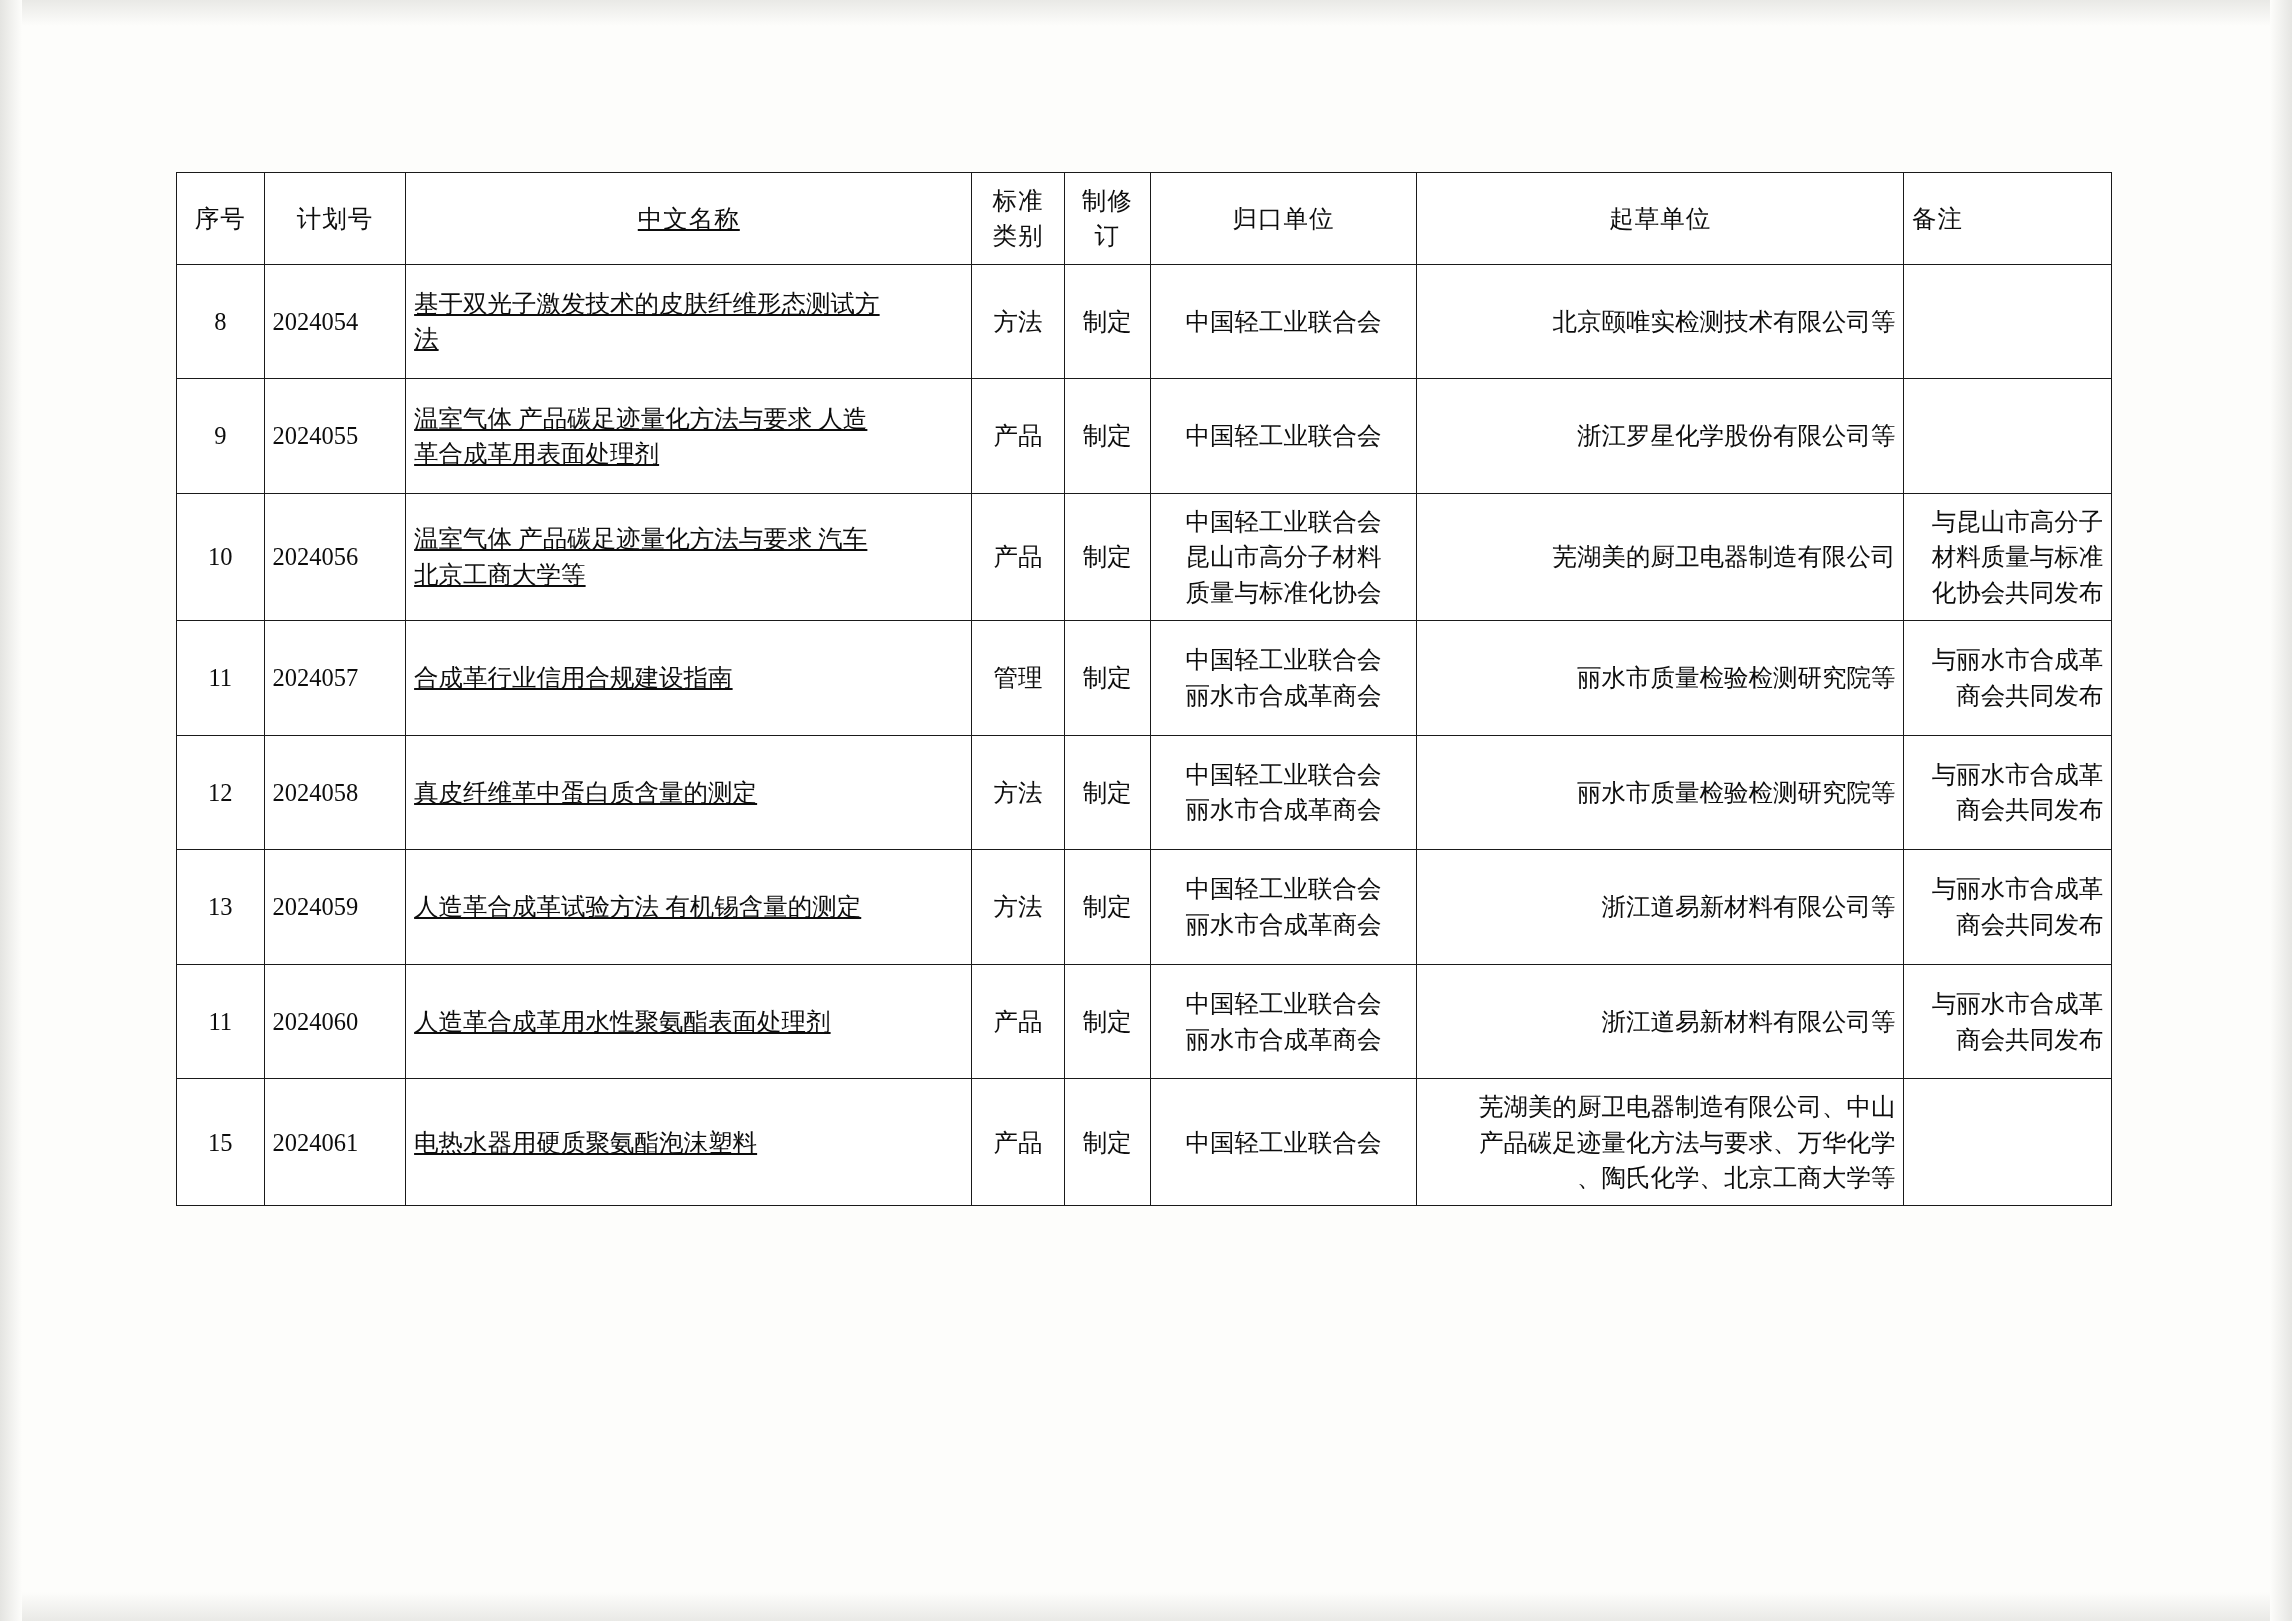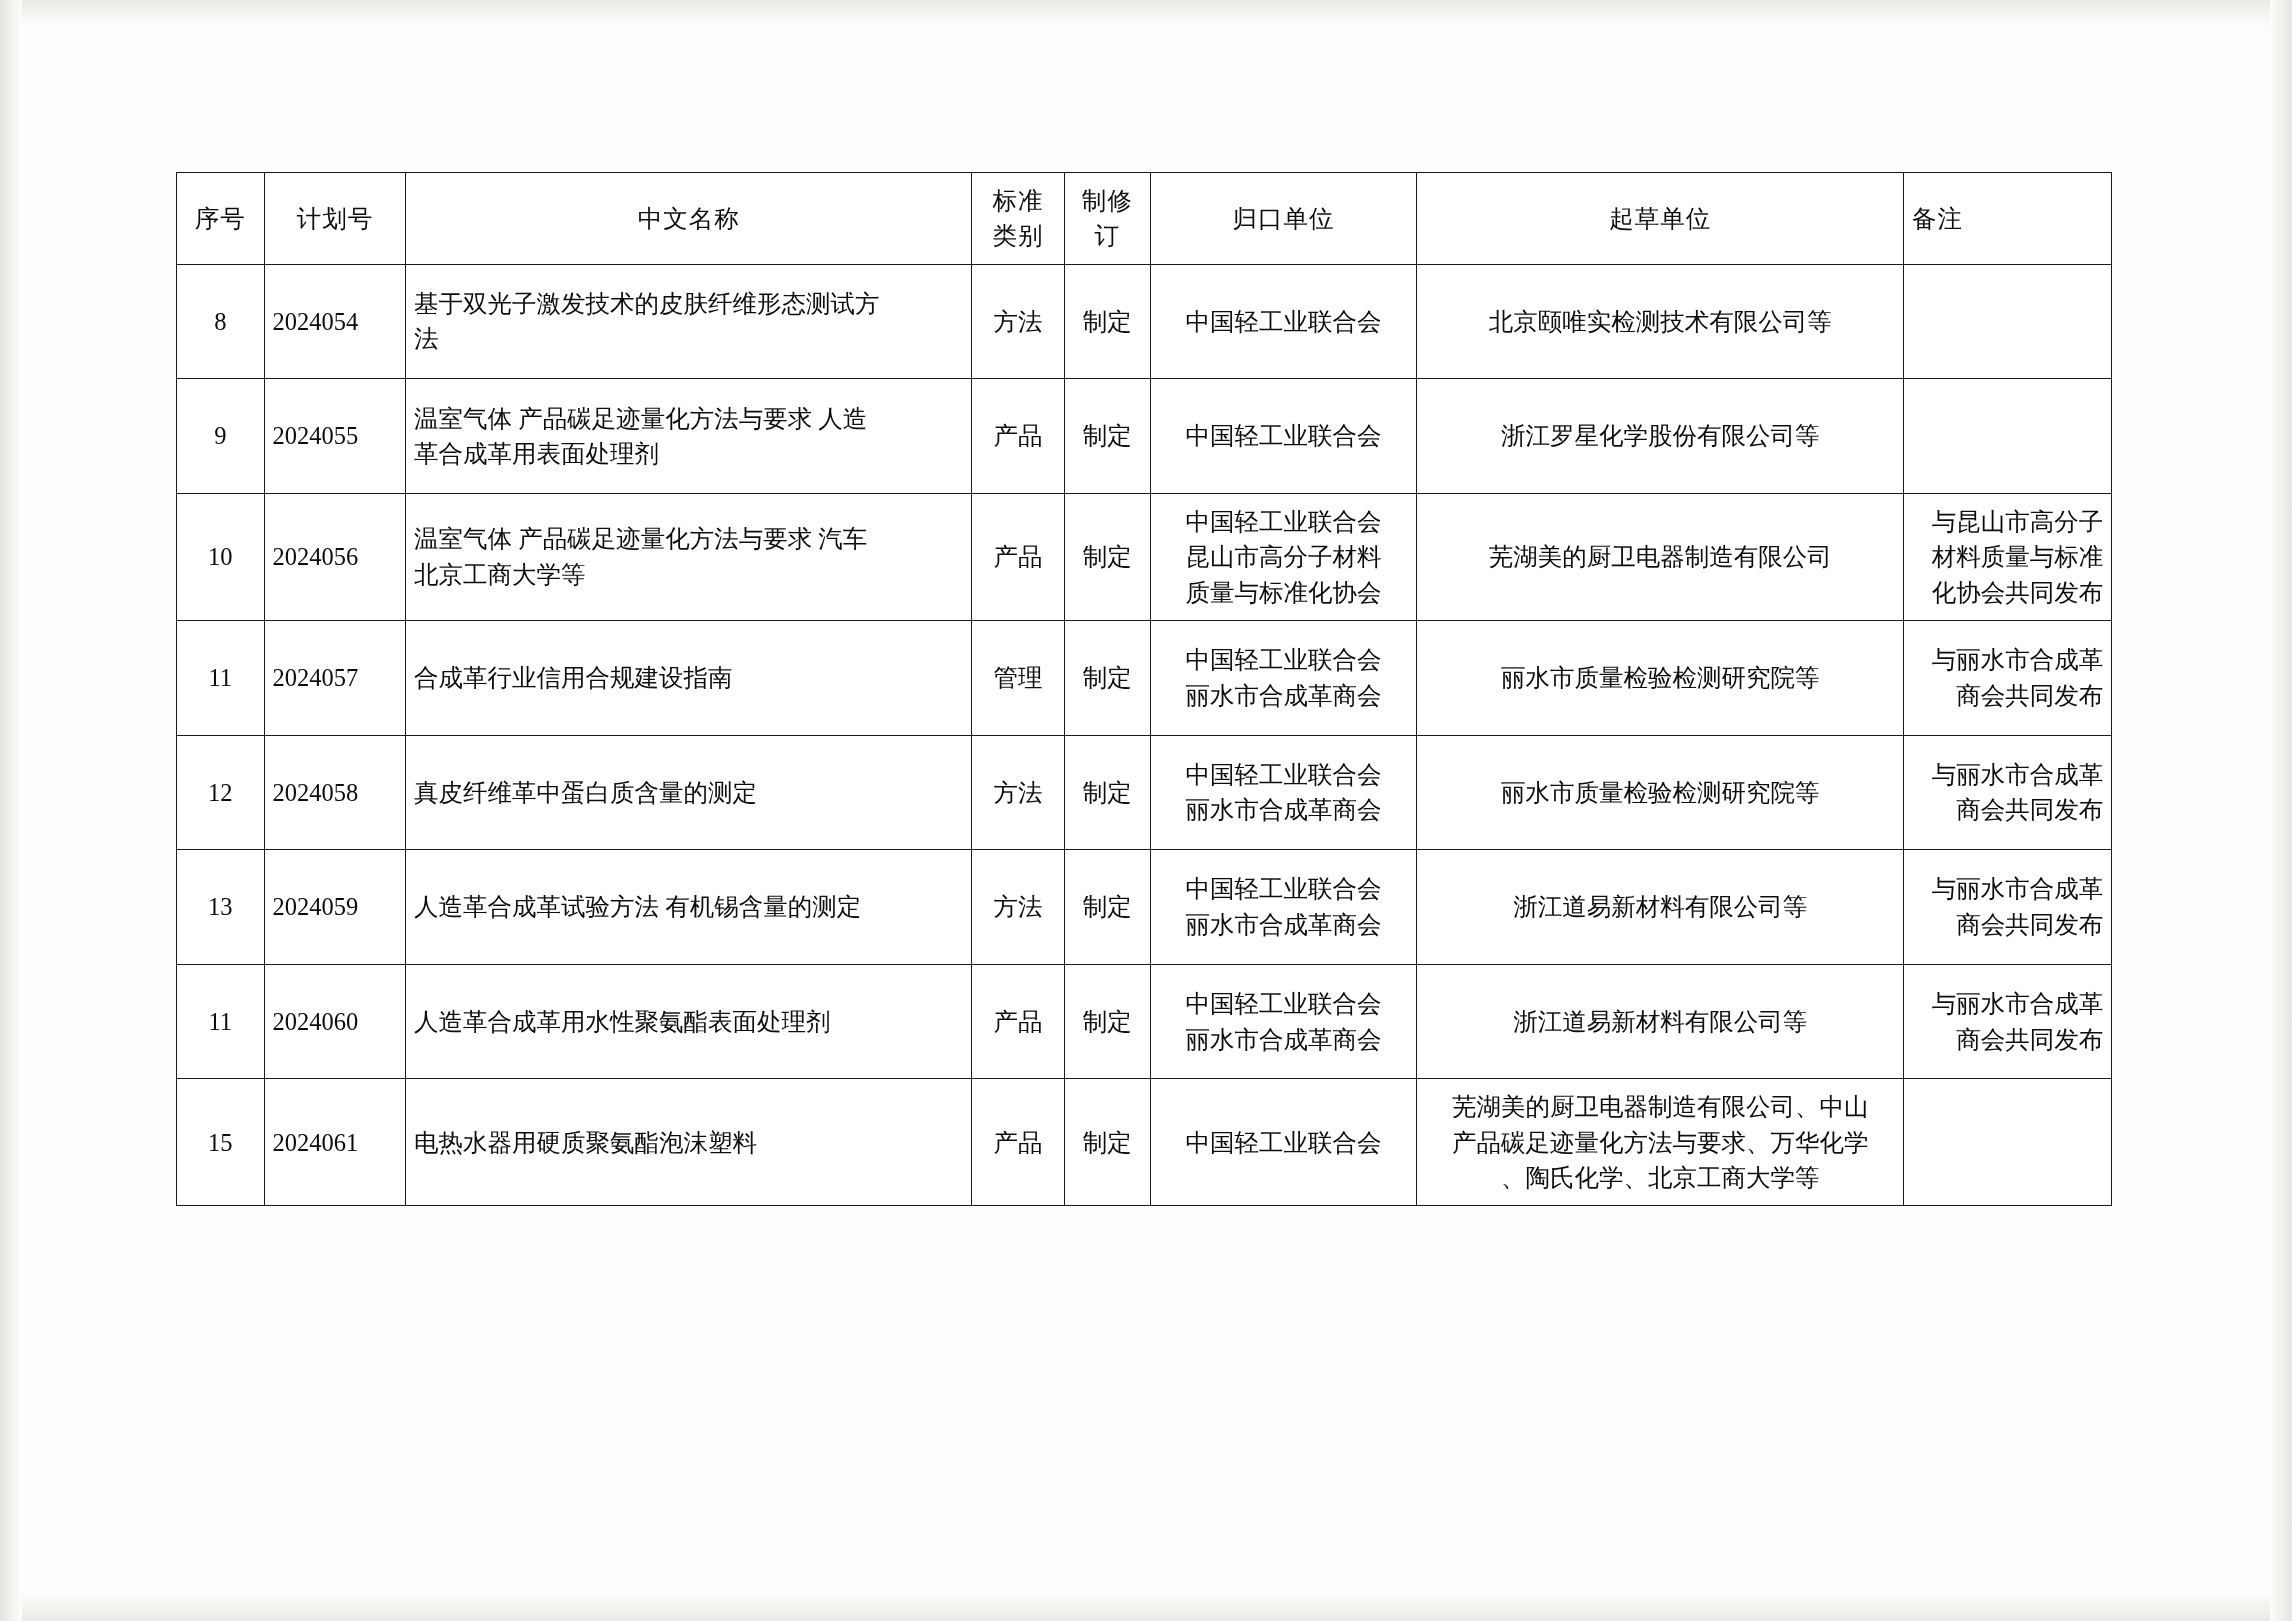--- a/index.html
+++ b/index.html
@@ -51,25 +51,25 @@
     color: #0d0d0d;
   }
   thead th {
     text-align: center;
     font-size: 25.5px;
     padding: 21.6px 5.9px;
     letter-spacing: 1px;
   }
   .c-seq { width: 71px; text-align: center; }
   .c-plan { width: 125px; }
-  .c-name { width: 549px; text-align: left; padding-left: 13.7px; }
+  .c-name { width: 549px; text-align: left; padding-left: 13.7px; text-decoration: underline; }
   .c-cat { width: 76px; text-align: center; }
   .c-rev { width: 69px; text-align: center; }
   .c-unit { width: 250px; text-align: center; }
-  .c-draft { width: 470px; text-align: center; padding-left: 13.7px; }
+  .c-draft { width: 470px; text-align: right; padding-left: 13.7px; }
   .c-note { width: 191px; text-align: left; padding-left: 9.8px; }
 
   .hdr-two-line { line-height: 1.25; }
   .row-tall td { height: 94px; }
   .note-cell { font-size: 23.5px; line-height: 1.5; text-align: right; }
   .unit-cell { white-space: pre-line; line-height: 1.5; }
   .draft-cell { white-space: pre-line; line-height: 1.55; }
   .name-cell { white-space: pre-line; line-height: 1.5; }
   .edge-shadow-top {
     position: absolute;

